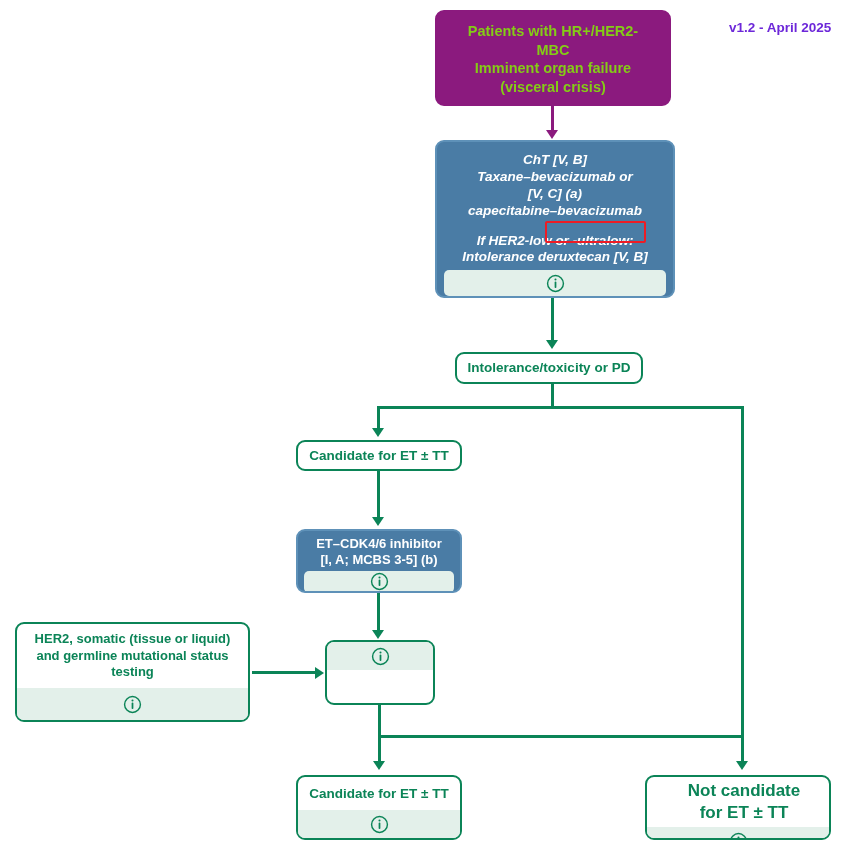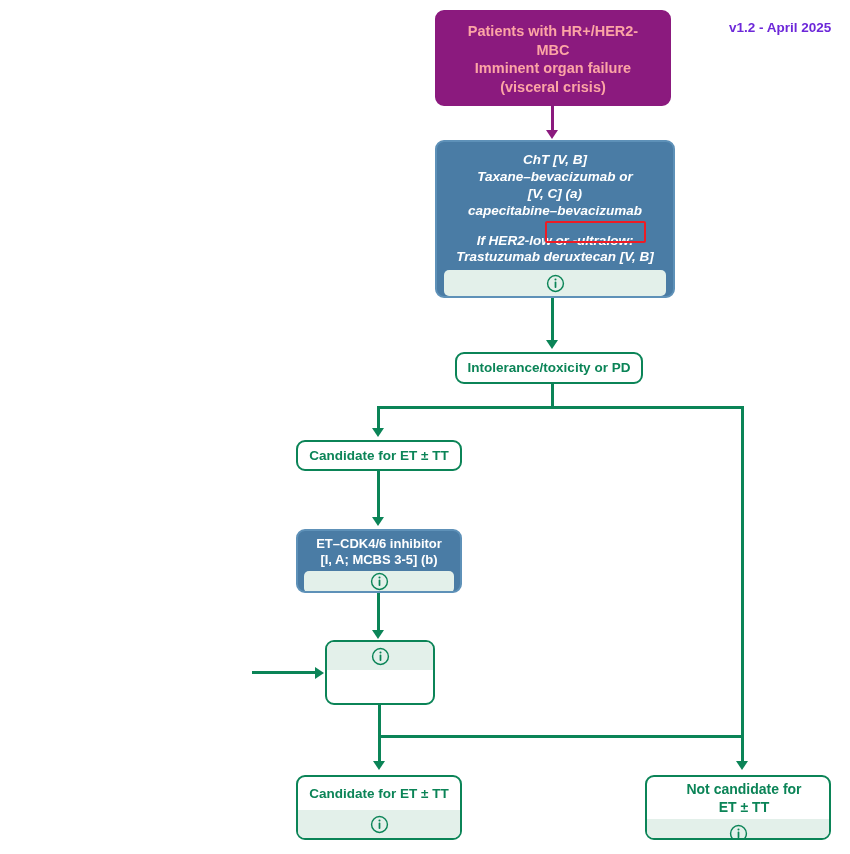--- a/index.html
+++ b/index.html
@@ -41,21 +41,21 @@
     display: block;
     width: 100%;
   }
 
   
   .node.purple {
     background: #8B1A7E;
     border: 2px solid #8B1A7E;
   }
   .node.purple .body {
-    color: #fca5a5;
+    color: #84cc16;
     font-weight: bold;
     font-size: 14.5px;
     line-height: 1.28;
     justify-content: space-evenly;
     padding: 10px 14px;
   }
 
   
   .node.blue {
     background: #4A7CA5;
@@ -158,21 +158,21 @@
   <div class="arrow down purple-a" style="left:546px; top:130px;"></div>
 
   <div class="node blue" style="left:435px; top:140px; width:240px; height:158px;">
     <div class="body" style="font-size:13.5px; padding:10px 6px 4px 6px;font-style:italic;">
       <span class="line">ChT [V, B]</span>
       <span class="line">Taxane–bevacizumab or</span>
       <span class="line">[V, C] (a)</span>
       <span class="line">capecitabine–bevacizumab</span>
       <span class="line" style="height:13px;"></span>
       <span class="line">If HER2-low or -ultralow:</span>
-      <span class="line">Trastuzumab deruxtecan [V, B]</span>
+      <span class="line">Intolerance deruxtecan [V, B]</span>
     </div>
     <div class="infobar">
       <svg class="info-icon" viewBox="0 0 24 24">
         <circle cx="12" cy="12" r="10" fill="none" stroke="#0B8457" stroke-width="1.8"></circle>
         <circle cx="12" cy="6.9" r="1.3" fill="#0B8457"></circle>
         <rect x="10.9" y="9.6" width="2.2" height="8.2" rx="1" fill="#0B8457"></rect>
       </svg>
     </div>
   </div>
 
@@ -215,20 +215,34 @@
         <circle cx="12" cy="12" r="10" fill="none" stroke="#0B8457" stroke-width="1.8"></circle>
         <circle cx="12" cy="6.9" r="1.3" fill="#0B8457"></circle>
         <rect x="10.9" y="9.6" width="2.2" height="8.2" rx="1" fill="#0B8457"></rect>
       </svg>
     </div>
   </div>
 
   <div class="edge v" style="left:377px; top:593px; height:39px;"></div>
   <div class="arrow down" style="left:372px; top:630px;"></div>
 
+  <div class="node green" style="left:15px; top:622px; width:235px; height:100px;">
+    <div class="body" style="font-size:13px; padding:6px 8px;">
+      <span class="line">HER2, somatic (tissue or liquid)</span>
+      <span class="line">and germline mutational status</span>
+      <span class="line">testing</span>
+    </div>
+    <div class="infobar" style="height:32px;">
+      <svg class="info-icon" viewBox="0 0 24 24">
+        <circle cx="12" cy="12" r="10" fill="none" stroke="#0B8457" stroke-width="1.8"></circle>
+        <circle cx="12" cy="6.9" r="1.3" fill="#0B8457"></circle>
+        <rect x="10.9" y="9.6" width="2.2" height="8.2" rx="1" fill="#0B8457"></rect>
+      </svg>
+    </div>
+  </div>
 
   <div class="edge h" style="left:252px; top:671px; width:65px;"></div>
   <div class="arrow right" style="left:315px; top:667px;"></div>
 
   <div class="node green" style="left:325px; top:640px; width:110px; height:65px;">
     <div class="infobar" style="height:28px;">
       <svg class="info-icon" viewBox="0 0 24 24">
         <circle cx="12" cy="12" r="10" fill="none" stroke="#0B8457" stroke-width="1.8"></circle>
         <circle cx="12" cy="6.9" r="1.3" fill="#0B8457"></circle>
         <rect x="10.9" y="9.6" width="2.2" height="8.2" rx="1" fill="#0B8457"></rect>
@@ -247,21 +261,21 @@
     <div class="infobar" style="height:28px;">
       <svg class="info-icon" viewBox="0 0 24 24">
         <circle cx="12" cy="12" r="10" fill="none" stroke="#0B8457" stroke-width="1.8"></circle>
         <circle cx="12" cy="6.9" r="1.3" fill="#0B8457"></circle>
         <rect x="10.9" y="9.6" width="2.2" height="8.2" rx="1" fill="#0B8457"></rect>
       </svg>
     </div>
   </div>
 
   <div class="node green" style="left:645px; top:775px; width:186px; height:65px;">
-    <div class="body" style="font-size:14px; padding:3px 20px;margin-left:12px;">
+    <div class="body" style="font-size:17px; padding:3px 20px;margin-left:12px;">
       <span class="line">Not candidate for ET ± TT</span>
     </div>
     <div class="infobar" style="height:28px;">
       <svg class="info-icon" viewBox="0 0 24 24">
         <circle cx="12" cy="12" r="10" fill="none" stroke="#0B8457" stroke-width="1.8"></circle>
         <circle cx="12" cy="6.9" r="1.3" fill="#0B8457"></circle>
         <rect x="10.9" y="9.6" width="2.2" height="8.2" rx="1" fill="#0B8457"></rect>
       </svg>
     </div>
   </div>

